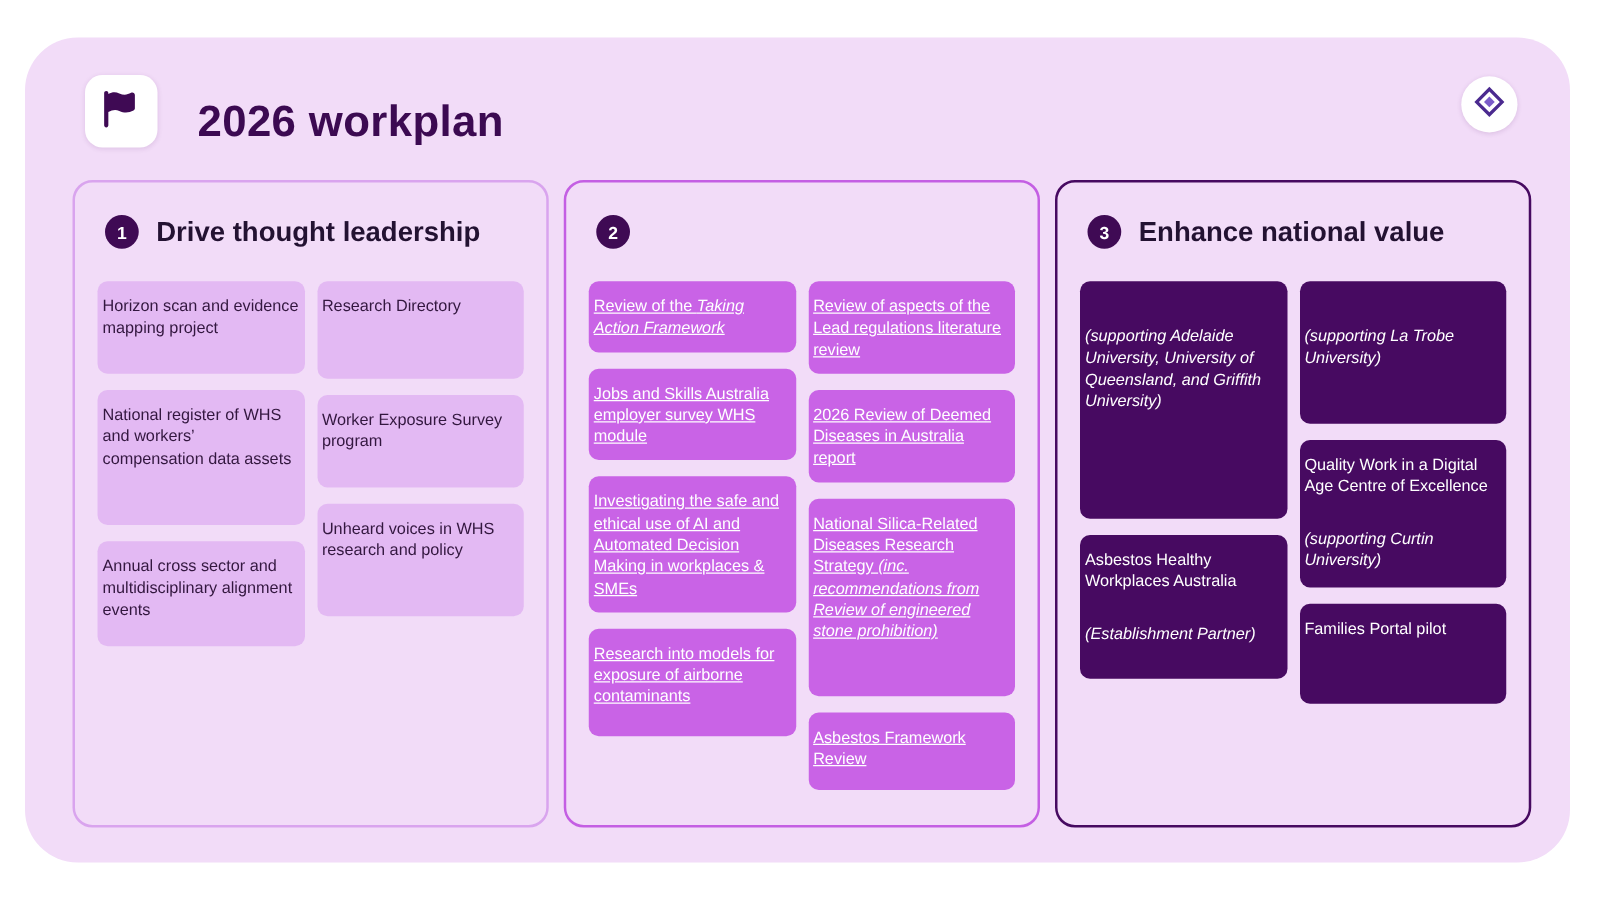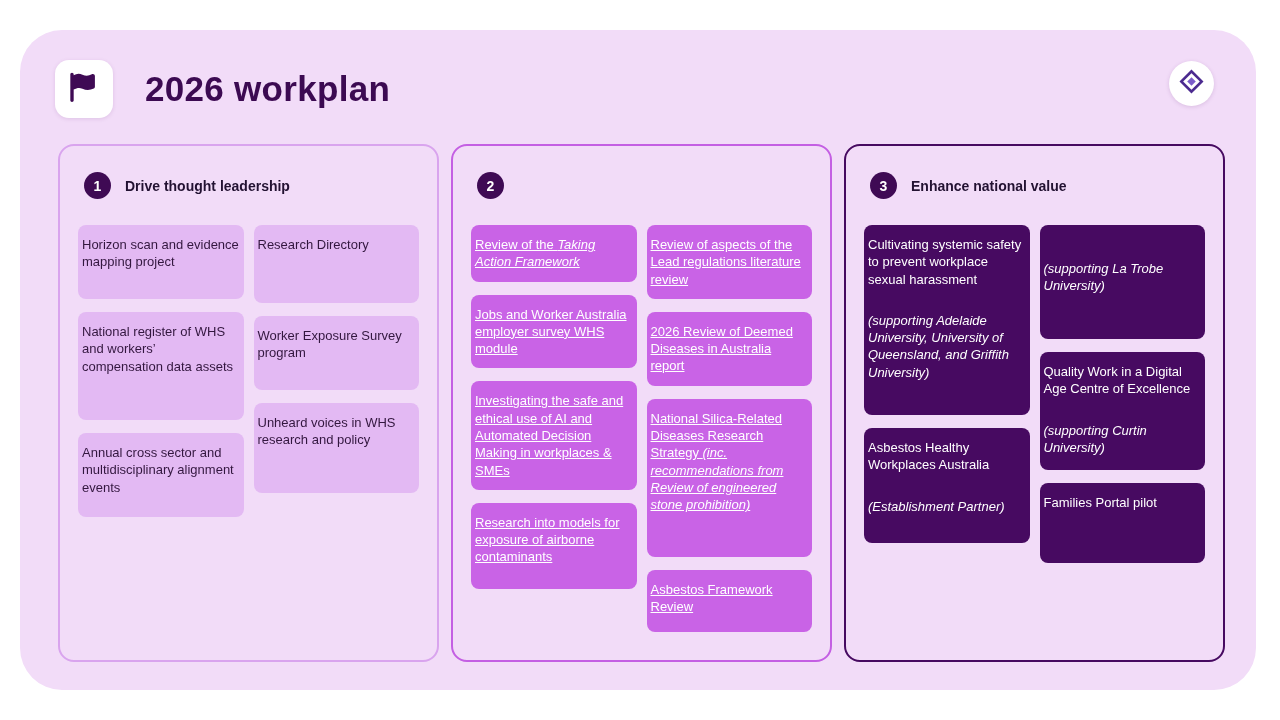--- a/index.html
+++ b/index.html
@@ -10,22 +10,22 @@
     position:relative;
     overflow:hidden;
   }
   .panel {
     position:absolute; left:20px; top:30px;
     width:1236px; height:660px;
     background:#f2dcf8;
     border-radius:42px;
   }
   .header {
-    position:absolute; left:55px; top:60px;
-    display:flex; align-items:center; gap:32px;
+    position:absolute; left:68px; top:60px;
+    display:flex; align-items:flex-end; gap:32px;
   }
   .flag-box {
     width:58px; height:58px; background:#ffffff; border-radius:14px;
     display:flex; align-items:center; justify-content:center;
     box-shadow:0 1px 4px rgba(80,20,100,.12);
   }
   h1.title {
     font-size:35px; font-weight:700; color:#3c0a52; letter-spacing:.3px;
   }
   .logo {
@@ -50,21 +50,21 @@
     display:flex; align-items:center; gap:14px;
     margin:2px 0 26px 6px;
   }
   .badge {
     width:27px; height:27px; border-radius:50%;
     background:#3f0a54; color:#ffffff;
     font-size:14px; font-weight:700;
     display:flex; align-items:center; justify-content:center;
     flex:0 0 27px;
   }
-  .col-head h2 { font-size:14px; font-weight:700; color:#231232; }
+  .col-head h2 { font-size:22px; font-weight:700; color:#231232; }
   .cards { display:flex; gap:10px; }
   .subcol { flex:1; display:flex; flex-direction:column; gap:13px; }
   .card {
     border-radius:8px;
     padding:11px 4px;
     font-size:13px;
     line-height:1.33;
   }
   .col1 .card { background:#e3b9f3; color:#33173f; }
   .col2 .card { background:#c963e6; color:#ffffff;text-decoration:underline; }
@@ -134,21 +134,21 @@
   <div class="col col2">
     <div class="col-head">
       <div class="badge">2</div>
     </div>
     <div class="cards">
       <div class="subcol">
         <div class="card" style="min-height:54px">
           <span class="t">Review of the </span><span class="i">Taking Action Framework</span>
         </div>
         <div class="card" style="min-height:70px">
-          <span class="t">Jobs and Worker Australia employer survey WHS module</span>
+          <span class="t">Jobs and Skills Australia employer survey WHS module</span>
         </div>
         <div class="card" style="min-height:102px">
           <span class="t">Investigating the safe and ethical use of AI and Automated Decision Making in workplaces &amp; SMEs</span>
         </div>
         <div class="card" style="min-height:86px">
           <span class="t">Research into models for exposure of airborne contaminants</span>
         </div>
       </div>
       <div class="subcol">
         <div class="card" style="min-height:72px">
@@ -168,21 +168,21 @@
   </div>
 
   <div class="col col3">
     <div class="col-head">
       <div class="badge">3</div>
       <h2>Enhance national value</h2>
     </div>
     <div class="cards">
       <div class="subcol">
         <div class="card" style="min-height:190px">
-          <span class="t">Cultivating systemic safety to prevent workplace sexual harassment</span><span class="i">(supporting Adelaide University, University of Queensland, and Griffith University)</span>
+          <span class="i">(supporting Adelaide University, University of Queensland, and Griffith University)</span>
         </div>
         <div class="card" style="min-height:115px">
           <span class="t">Asbestos Healthy Workplaces Australia</span><span class="i">(Establishment Partner)</span>
         </div>
       </div>
       <div class="subcol">
         <div class="card" style="min-height:114px">
           <span class="i">(supporting La Trobe University)</span>
         </div>
         <div class="card" style="min-height:118px">

